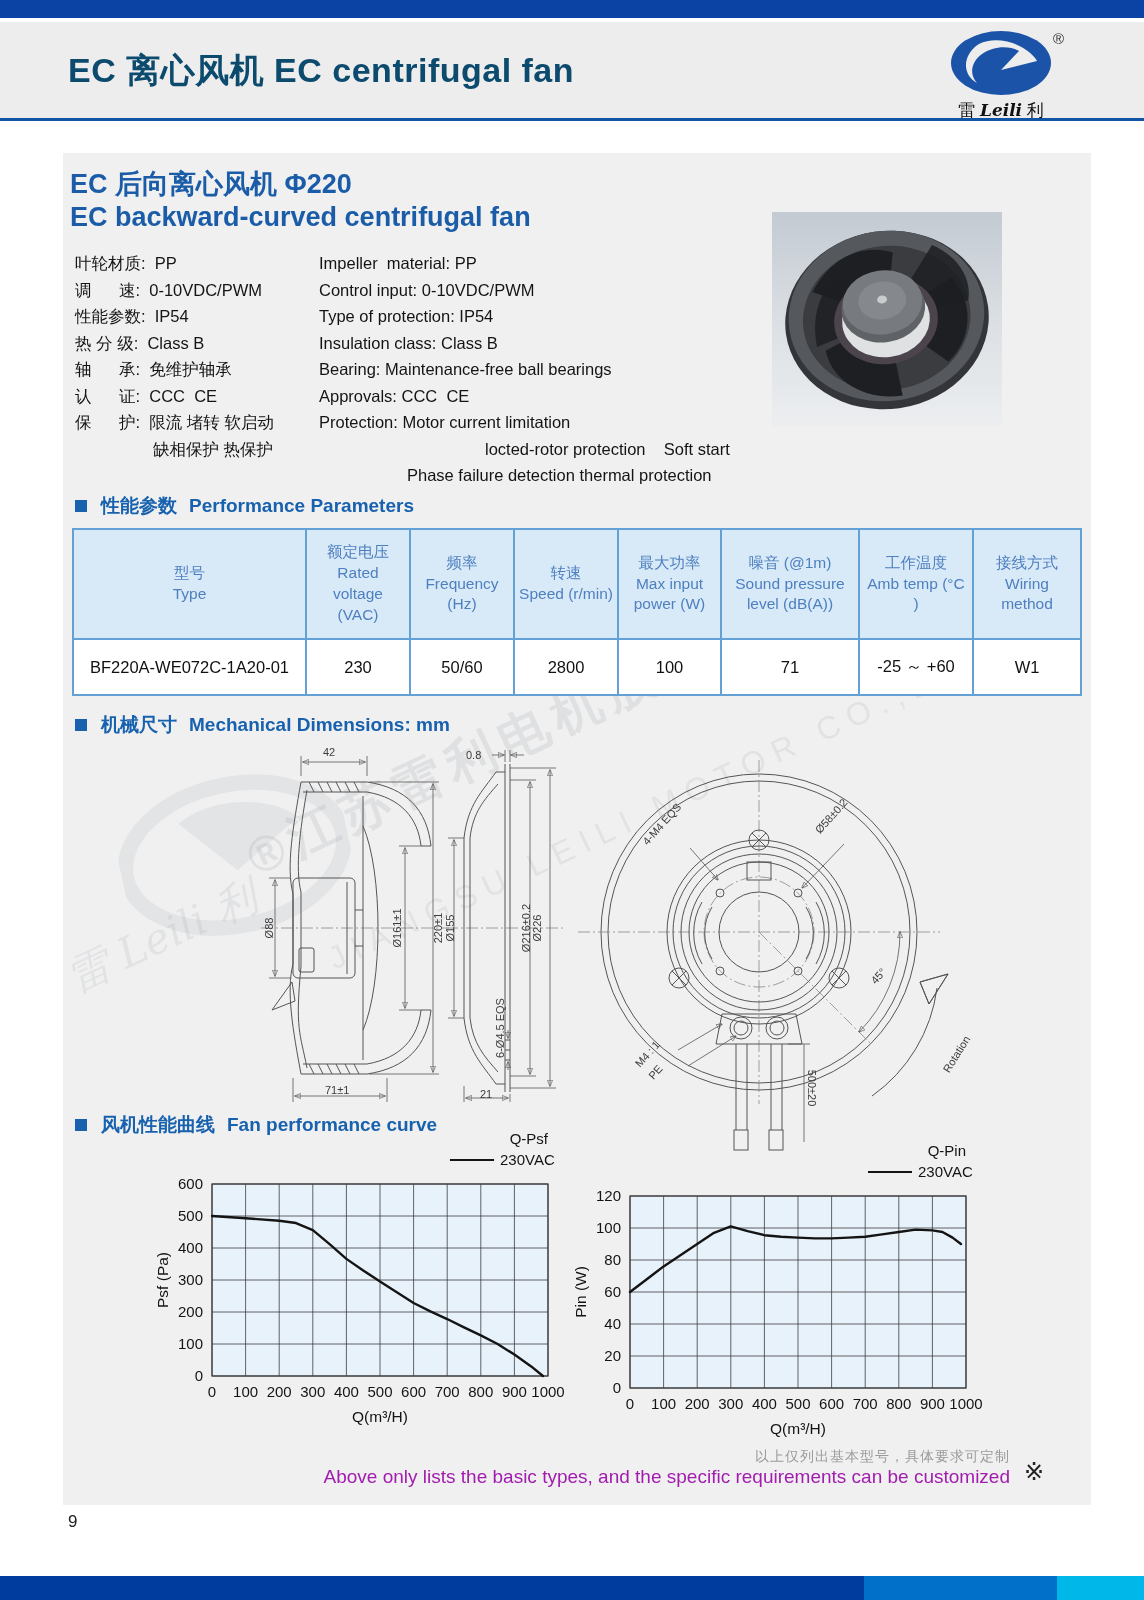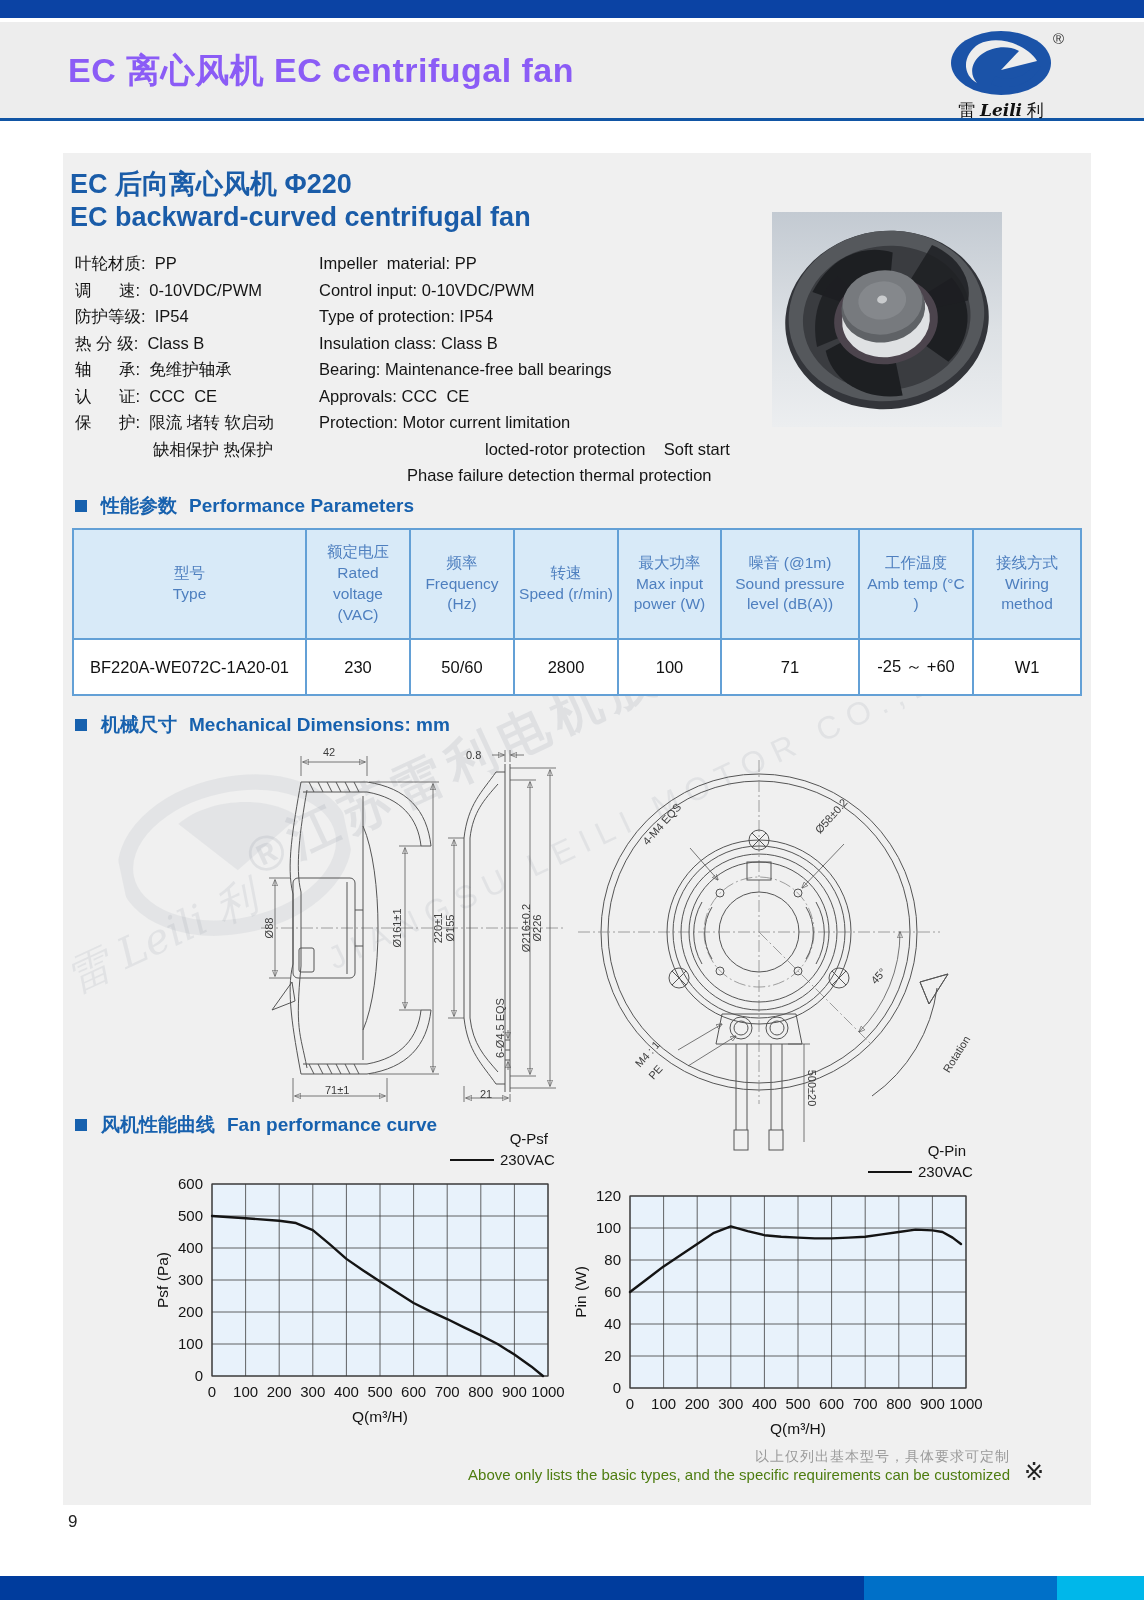--- a/index.html
+++ b/index.html
@@ -4,21 +4,21 @@
 <style>
   html,body{margin:0;padding:0;background:#fff;}
   .page{position:relative;width:1144px;height:1600px;background:#ffffff;overflow:hidden;
         font-family:"Liberation Sans","DejaVu Sans",sans-serif;color:#1a1a1a;}
   .abs{position:absolute;}
 
   
   .topbar{position:absolute;left:0;top:0;width:1144px;height:18px;background:#0B43A4;}
   .header{position:absolute;left:0;top:22px;width:1144px;height:96px;background:#EDEDED;
           border-bottom:3px solid #1155A4;}
-  .header-title{position:absolute;left:68px;top:26px;font-size:34px;font-weight:bold;color:#8b5cf6;letter-spacing:.5px;}
+  .header-title{position:absolute;left:68px;top:26px;font-size:34px;font-weight:bold;color:#0c4a6e;letter-spacing:.5px;}
   .logo{position:absolute;right:78px;top:8px;width:130px;height:92px;text-align:center;}
   .logo-reg{position:absolute;right:2px;top:0;font-size:15px;color:#333;}
   .logo-sub{position:absolute;left:0;right:0;bottom:0;font-size:17px;color:#111;}
   .logo-sub .scr{font-family:"DejaVu Serif","Liberation Serif",serif;font-style:italic;font-weight:bold;}
 
   
   .panel{position:absolute;left:63px;top:153px;width:1028px;height:1352px;background:#F0F0F0;}
 
   .prod-title{position:absolute;left:70px;top:168px;font-size:27px;font-weight:bold;color:#1A5CA8;line-height:33px;}
 
@@ -59,21 +59,21 @@
   
   .chart{position:absolute;width:430px;height:300px;}
   .chart svg{overflow:visible;}
   svg text.tick{font-family:"Liberation Sans",sans-serif;font-size:15px;fill:#141414;}
   svg text.axis-label{font-family:"Liberation Sans",sans-serif;font-size:15.5px;fill:#141414;}
   svg text.legend{font-family:"Liberation Sans",sans-serif;font-size:15px;fill:#141414;}
 
   
   .note{position:absolute;right:134px;top:1448px;text-align:right;color:#9a9a9a;}
   .note-cn{font-size:14px;letter-spacing:1px;}
-  .note-en{font-size:15px;color:#4d7c0f;}
+  .note-en{font-size:19px;color:#a21caf;}
   .note-mark{position:absolute;right:100px;top:1458px;font-size:24px;color:#222;}
   .pagenum{position:absolute;left:68px;top:1512px;font-size:17px;color:#222;}
   .bottombar{position:absolute;left:0;top:1576px;width:1144px;height:24px;display:flex;}
   .bottombar .b1{width:864px;background:#003C9D;}
   .bottombar .b2{width:193px;background:#0070C8;}
   .bottombar .b3{flex:1;background:#00B7EA;}
 
   
   .wm{position:absolute;pointer-events:none;color:#8a93a0;}
   .wm1{left:250px;top:828px;font-size:50px;font-weight:bold;letter-spacing:8px;opacity:.16;
@@ -120,21 +120,21 @@
   <div class="wm wm3">雷 Leili 利</div>
 
   <div class="prod-title">
     <div>EC 后向离心风机  Φ220</div>
     <div>EC backward-curved centrifugal fan</div>
   </div>
 
   <div class="specs">
     <div class="spec-row"><span class="spec-cn">叶轮材质:  PP</span><span class="spec-en">Impeller  material: PP</span></div>
     <div class="spec-row"><span class="spec-cn">调      速:  0-10VDC/PWM</span><span class="spec-en">Control input: 0-10VDC/PWM</span></div>
-    <div class="spec-row"><span class="spec-cn">防护等级:  IP54</span><span class="spec-en">Type of protection: IP54</span></div>
+    <div class="spec-row"><span class="spec-cn">性能参数:  IP54</span><span class="spec-en">Type of protection: IP54</span></div>
     <div class="spec-row"><span class="spec-cn">热 分 级:  Class B</span><span class="spec-en">Insulation class: Class B</span></div>
     <div class="spec-row"><span class="spec-cn">轴      承:  免维护轴承</span><span class="spec-en">Bearing: Maintenance-free ball bearings</span></div>
     <div class="spec-row"><span class="spec-cn">认      证:  CCC  CE</span><span class="spec-en">Approvals: CCC  CE</span></div>
     <div class="spec-row"><span class="spec-cn">保      护:  限流 堵转 软启动</span><span class="spec-en">Protection: Motor current limitation</span></div>
     <div class="spec-row"><span class="spec-cn ind-cn">缺相保护 热保护</span><span class="spec-en ind-en">locted-rotor protection    Soft start</span></div>
     <div class="spec-row"><span class="spec-cn"></span><span class="spec-en ind-en">Phase failure detection thermal protection</span></div>
   </div>
 
   <div class="photo">
     <svg width="230" height="215" viewBox="0 0 230 215">

